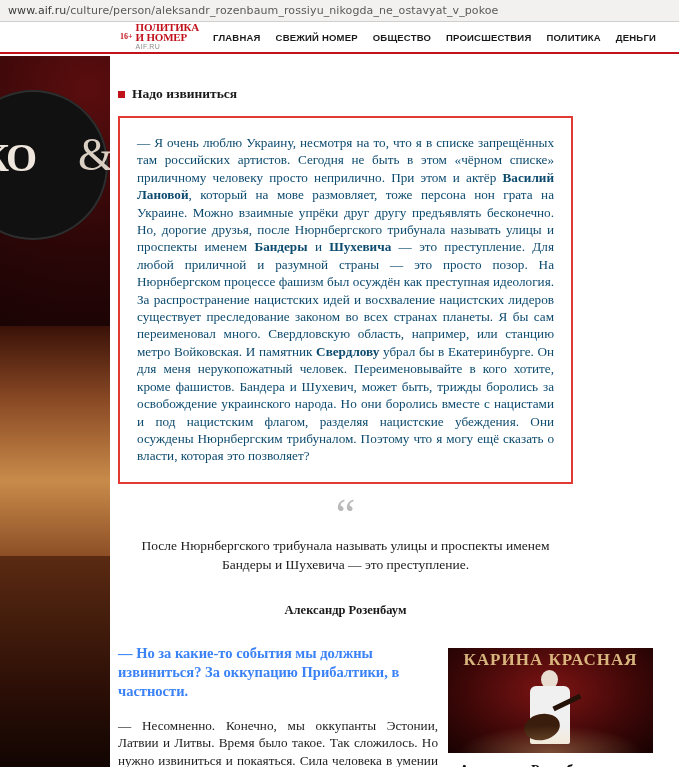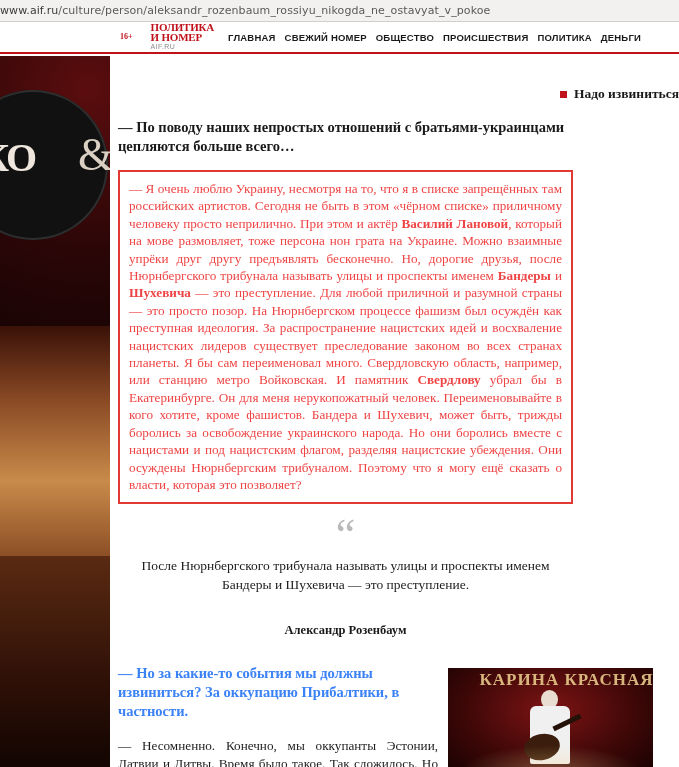--- a/index.html
+++ b/index.html
@@ -21,20 +21,21 @@
   .urlbar {
     position: absolute; top: 0; left: 0;
     width: 679px; height: 22px;
     background: #f2f1f0;
     border-bottom: 1px solid #cfcfcf;
     display: flex; align-items: center;
   }
   .urlbar .url {
     font-size: 11px;
     color: #5a5a5a;
+    padding-left: 8px;
     letter-spacing: 0.1px;
     white-space: nowrap;
     overflow: hidden;
     font-family: "DejaVu Sans", sans-serif;
   }
   .urlbar .url .host { color: #3a3a3a; }
 
   
   .site-header {
     position: absolute; top: 22px; left: 0;
@@ -47,21 +48,21 @@
     display: flex; align-items: center;
     margin-left: 120px;
     height: 32px;
   }
   .logo .mark {
     color: #c1121c;
     font-weight: bold;
     font-size: 8px;
     line-height: 8px;
     text-align: right;
-    margin-right: 18px;
+    margin-right: 3px;
     font-family: "Liberation Serif", serif;
   }
   .logo .wordmark {
     color: #c1121c;
     font-weight: bold;
     font-size: 11px;
     line-height: 10px;
     font-family: "Liberation Serif", serif;
     letter-spacing: -0.2px;
   }
@@ -70,21 +71,21 @@
     font-size: 7px;
     color: #8c8c8c;
     font-weight: normal;
     letter-spacing: 0.4px;
     font-family: "Liberation Sans", sans-serif;
   }
   .mainnav {
     display: flex; align-items: center;
     height: 16px;
     margin-left: 14px;
-    gap: 9px;
+    gap: 15px;
     text-align: center;
   }
   .mainnav .nav-item {
     font-size: 9.5px;
     font-weight: bold;
     color: #1a1a1a;
     letter-spacing: 0.2px;
     text-transform: uppercase;
     cursor: pointer;
     white-space: nowrap;
@@ -140,21 +141,20 @@
   .article {
     position: absolute;
     top: 62px; left: 110px;
     width: 569px;
   }
 
   .kicker {
     display: flex; align-items: center;
     gap: 7px;
     margin: 24px 0 0 8px;
-    justify-content: flex-end;
   }
   .kicker .sq {
     width: 7px; height: 7px; background: #c1121c;
     display: inline-block;
   }
   .kicker .txt {
     font-family: "Liberation Serif", serif;
     font-size: 13.5px;
     font-weight: bold;
     color: #1a1a1a;
@@ -170,25 +170,25 @@
     line-height: 19px;
   }
 
   .answer-box {
     margin: 14px 0 0 8px;
     width: 455px;
     border: 2px solid #e03a32;
     padding: 8px 9px 9px 9px;
   }
   .answer-box p {
-    margin: 0;
+    margin: 8px;
     font-family: "Liberation Serif", serif;
     font-size: 13.2px;
     line-height: 17.4px;
-    color: #ef4444;
+    color: #0c4a6e;
     text-align: justify;
   }
   .answer-box b { font-weight: bold; }
 
   .pullquote {
     margin: 18px 0 0 8px;
     width: 455px;
     text-align: center;
   }
   .pullquote .qmark {
@@ -246,21 +246,21 @@
     position: relative;
     width: 205px; height: 105px;
     overflow: hidden;
     background: #2b0a0a;
   }
   .promo .thumb .bg {
     position: absolute; inset: 0;
     background: radial-gradient(ellipse at 50% 40%, #7d1414 0%, #3d0707 60%, #180202 100%);
   }
   .promo .thumb .bannertext {
-    position: absolute; top: 2px; left: 16px; width: 100%;
+    position: absolute; top: 2px; left: 0; width: 100%;
     text-align: center;
     color: #e8c98a;
     font-family: "Liberation Serif", serif;
     font-weight: bold;
     font-size: 17px;
     letter-spacing: 1px;
     opacity: 0.9;
   }
   .promo .thumb .figure {
     position: absolute; left: 78px; top: 22px;
@@ -354,21 +354,20 @@
     <div class="warm2"></div>
   </div>
 
   <div class="article">
 
     <div class="kicker">
       <span class="sq"></span>
       <span class="txt">Надо извиниться</span>
     </div>
 
-    <div class="question">— По поводу наших непростых отношений с братьями-украинцами цепляются больше всего…</div>
 
     <div class="answer-box">
       <p><span>— Я очень люблю Украину, несмотря на то, что я в списке запрещённых там российских артистов. Сегодня не быть в этом «чёрном списке» приличному человеку просто неприлично. При этом и актёр </span><b>Василий Лановой</b><span>, который на мове размовляет, тоже персона нон грата на Украине. Можно взаимные упрёки друг другу предъявлять бесконечно. Но, дорогие друзья, после Нюрнбергского трибунала называть улицы и проспекты именем </span><b>Бандеры</b><span> и </span><b>Шухевича</b><span> — это преступление. Для любой приличной и разумной страны — это просто позор. На Нюрнбергском процессе фашизм был осуждён как преступная идеология. За распространение нацистских идей и восхваление нацистских лидеров существует преследование законом во всех странах планеты. Я бы сам переименовал много. Свердловскую область, например, или станцию метро Войковская. И памятник </span><b>Свердлову</b><span> убрал бы в Екатеринбурге. Он для меня нерукопожатный человек. Переименовывайте в кого хотите, кроме фашистов. Бандера и Шухевич, может быть, трижды боролись за освобождение украинского народа. Но они боролись вместе с нацистами и под нацистским флагом, разделяя нацистские убеждения. Они осуждены Нюрнбергским трибуналом. Поэтому что я могу ещё сказать о власти, которая это позволяет?</span></p>
     </div>
 
     <div class="pullquote">
       <div class="qmark">“</div>
       <div class="qtext">После Нюрнбергского трибунала называть улицы и проспекты именем Бандеры и Шухевича — это преступление.</div>
       <div class="qauthor">Александр Розенбаум</div>
     </div>

